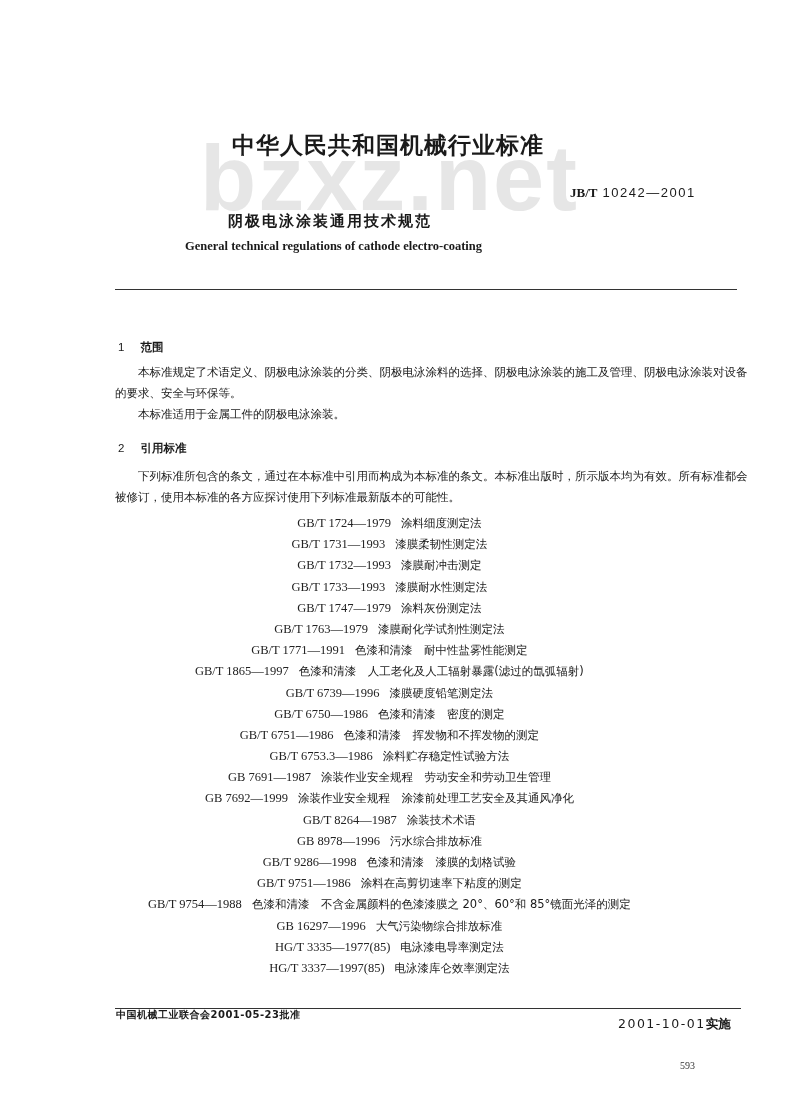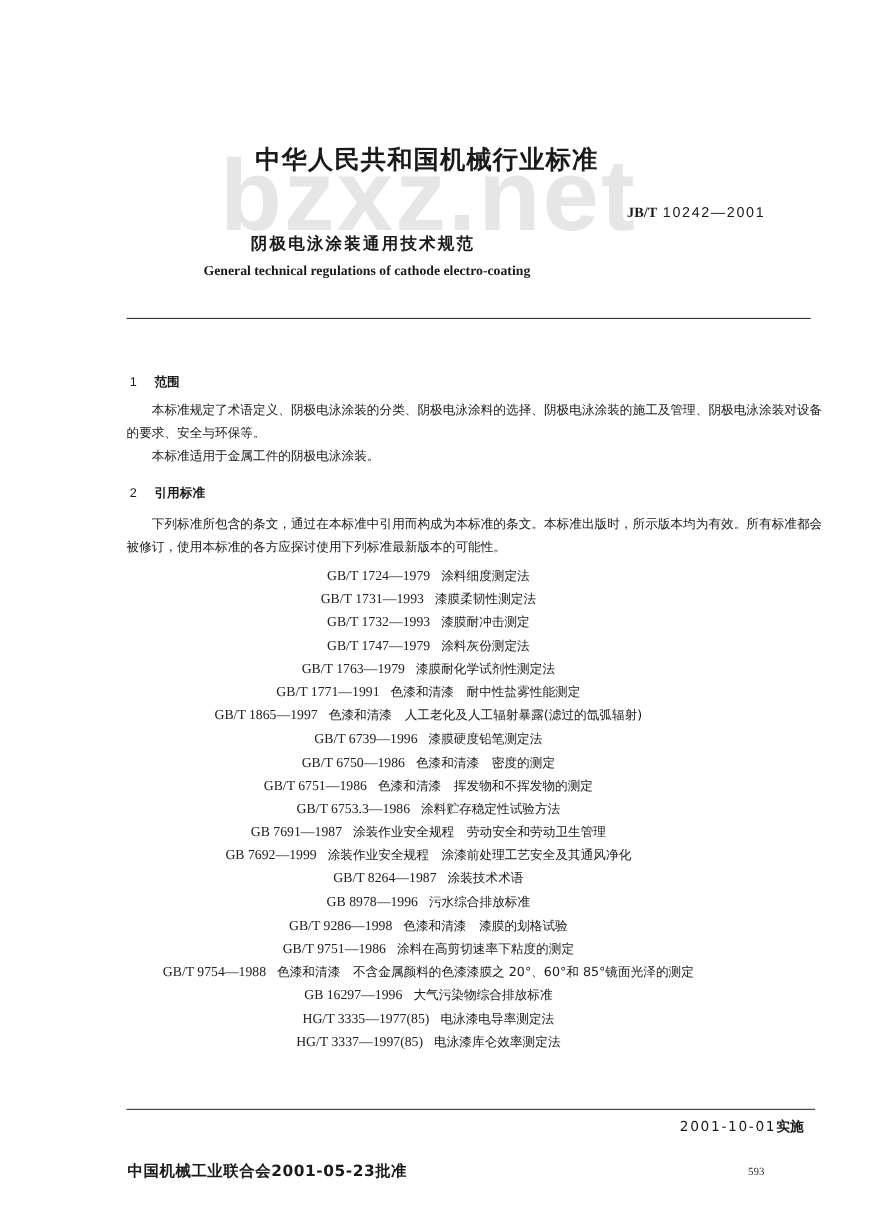--- a/index.html
+++ b/index.html
@@ -15,21 +15,21 @@
     .rule-top { left: 115px; top: 289px; width: 622px; height: 0; border-top: 1.5px solid #333; }
     .section-h { font-size: 11.5px; font-weight: bold; }
     .section-h .num { font-family: "Liberation Sans", sans-serif; font-weight: normal; margin-right: 16px; }
     .para { font-size: 11.5px; line-height: 21px; width: 640px; }
     .indent { text-indent: 2em; }
     .refs { left: 148px; top: 513px; font-size: 11.5px; text-align: center; }
     .ref-row { height: 21.2px; line-height: 21.2px; white-space: nowrap; }
     .ref-code { font-family: "Liberation Serif", serif; font-size: 12.5px; color: #222; margin-right: 10px; }
     .ref-title { font-weight: normal; }
     .rule-bottom { left: 115px; top: 1008px; width: 626px; height: 0; border-top: 1.5px solid #333; }
-    .approve { left: 116px; top: 1056px; font-size: 14px; font-weight: bold; letter-spacing: 0.5px; }
+    .approve { left: 116px; top: 1008px; font-size: 10px; font-weight: bold; letter-spacing: 0.5px; }
     .implement { left: 618px; top: 1016px; font-size: 12.5px; letter-spacing: 1.5px; }
     .implement .cn { font-weight: bold; letter-spacing: 0; }
     .page-no { left: 680px; top: 1060px; font-family: "Liberation Serif", serif; font-size: 10px; color: #333; }
   </style>
 </head>
 <body>
 
 <div class="page">
 
   <div class="watermark">bzxz.net</div>
@@ -55,20 +55,21 @@
 
   <div class="z section-h" style="left:118px; top:441px;">
     <span class="num">2</span><span>引用标准</span>
   </div>
   <div class="z para indent" style="left:115px; top:466px;">下列标准所包含的条文，通过在本标准中引用而构成为本标准的条文。本标准出版时，所示版本均为有效。所有标准都会被修订，使用本标准的各方应探讨使用下列标准最新版本的可能性。</div>
 
   <div class="z refs">
     <div class="ref-row"><span class="ref-code">GB/T 1724—1979</span><span class="ref-title">涂料细度测定法</span></div>
     <div class="ref-row"><span class="ref-code">GB/T 1731—1993</span><span class="ref-title">漆膜柔韧性测定法</span></div>
     <div class="ref-row"><span class="ref-code">GB/T 1732—1993</span><span class="ref-title">漆膜耐冲击测定</span></div>
+    <div class="ref-row"><span class="ref-code">GB/T 1733—1993</span><span class="ref-title">漆膜耐水性测定法</span></div>
     <div class="ref-row"><span class="ref-code">GB/T 1747—1979</span><span class="ref-title">涂料灰份测定法</span></div>
     <div class="ref-row"><span class="ref-code">GB/T 1763—1979</span><span class="ref-title">漆膜耐化学试剂性测定法</span></div>
     <div class="ref-row"><span class="ref-code">GB/T 1771—1991</span><span class="ref-title">色漆和清漆　耐中性盐雾性能测定</span></div>
     <div class="ref-row"><span class="ref-code">GB/T 1865—1997</span><span class="ref-title">色漆和清漆　人工老化及人工辐射暴露(滤过的氙弧辐射)</span></div>
     <div class="ref-row"><span class="ref-code">GB/T 6739—1996</span><span class="ref-title">漆膜硬度铅笔测定法</span></div>
     <div class="ref-row"><span class="ref-code">GB/T 6750—1986</span><span class="ref-title">色漆和清漆　密度的测定</span></div>
     <div class="ref-row"><span class="ref-code">GB/T 6751—1986</span><span class="ref-title">色漆和清漆　挥发物和不挥发物的测定</span></div>
     <div class="ref-row"><span class="ref-code">GB/T 6753.3—1986</span><span class="ref-title">涂料贮存稳定性试验方法</span></div>
     <div class="ref-row"><span class="ref-code">GB 7691—1987</span><span class="ref-title">涂装作业安全规程　劳动安全和劳动卫生管理</span></div>
     <div class="ref-row"><span class="ref-code">GB 7692—1999</span><span class="ref-title">涂装作业安全规程　涂漆前处理工艺安全及其通风净化</span></div>

